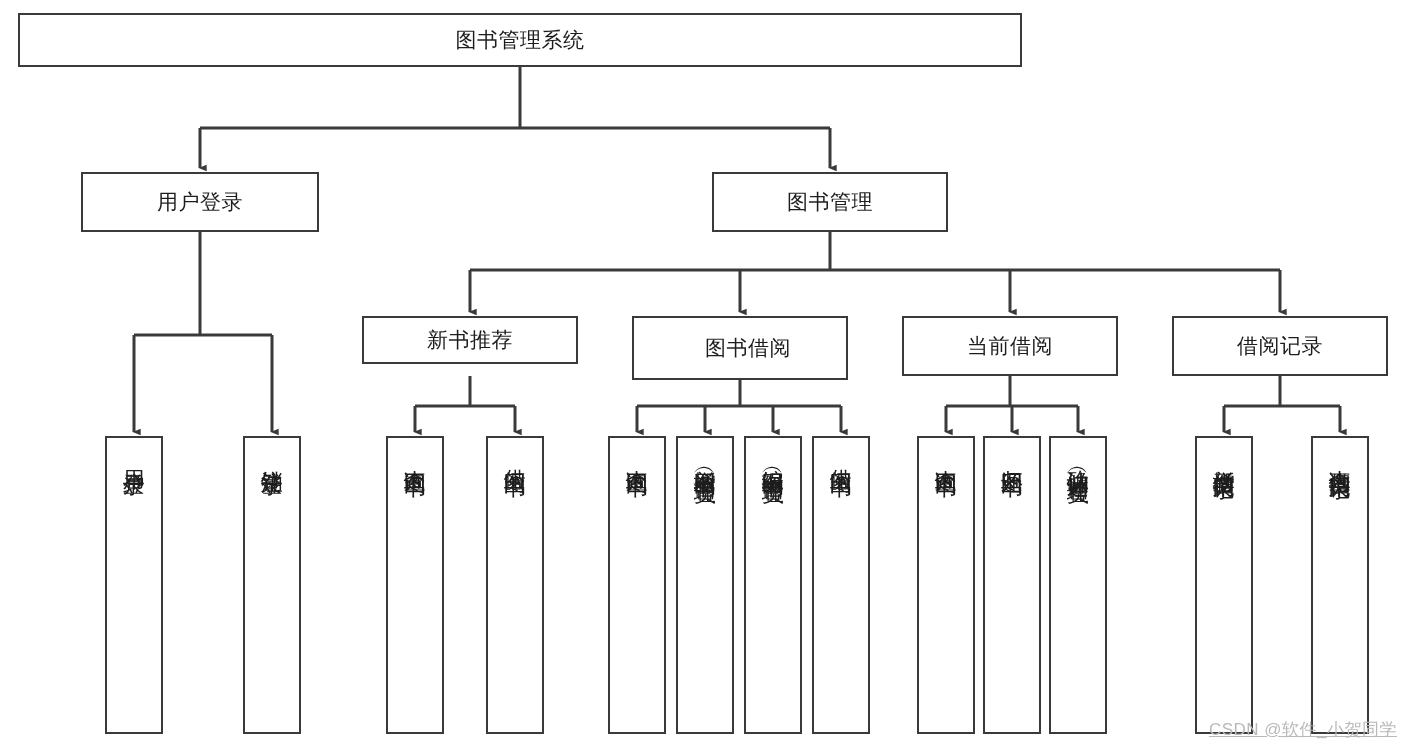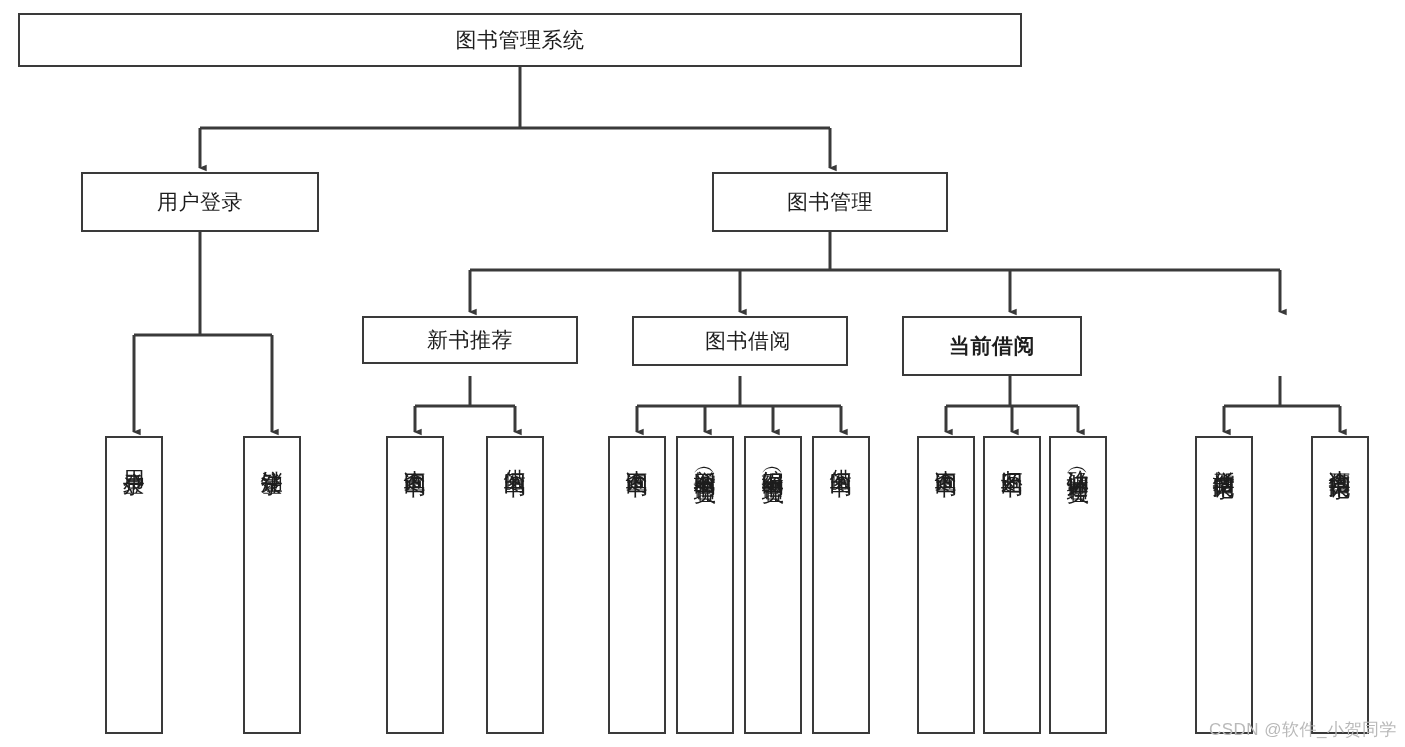--- a/index.html
+++ b/index.html
@@ -70,20 +70,21 @@
   
   #watermark {
     position: absolute;
     right: 8px;
     bottom: 6px;
     font-size: 17px;
     color: #b9b9b9;
     letter-spacing: 0.5px;
     white-space: nowrap;
     user-select: none;
+    text-decoration: underline;
   }
 </style>
 </head>
 <body>
 
 <div id="canvas">
 
   <svg id="wires" viewBox="0 0 1405 747" width="1405" height="747" xmlns="http://www.w3.org/2000/svg">
     <defs>
       <marker id="arrow" viewBox="0 0 12 12" refX="6" refY="10" markerWidth="8" markerHeight="10" orient="auto-start-reverse" markerUnits="userSpaceOnUse">
@@ -141,25 +142,28 @@
   <div class="node h" style="left:81px; top:172px; width:238px; height:60px;">
     <span class="label">用户登录</span>
   </div>
   <div class="node h" style="left:712px; top:172px; width:236px; height:60px;font-family:Liberation Serif, serif;">
     <span class="label">图书管理</span>
   </div>
 
   <div class="node h" style="left:362px; top:316px; width:216px; height:48px;">
     <span class="label">新书推荐</span>
   </div>
-  <div class="node h" style="left:632px; top:316px; width:216px; height:50px;padding-left:16px;">
+  <div class="node h" style="left:632px; top:316px; width:216px; height:64px;padding-left:16px;">
     <span class="label">图书借阅</span>
   </div>
-  <div class="node h" style="left:902px; top:316px; width:180px; height:60px;font-weight:bold;">
+  <div class="node h" style="left:902px; top:316px; width:216px; height:60px;">
     <span class="label">当前借阅</span>
+  </div>
+  <div class="node h" style="left:1172px; top:316px; width:216px; height:60px;">
+    <span class="label">借阅记录</span>
   </div>
 
   <div class="node v" style="left:105px; top:436px; width:58px; height:298px;">
     <span class="label">用户登录</span>
   </div>
   <div class="node v" style="left:243px; top:436px; width:58px; height:298px;">
     <span class="label">注销登录</span>
   </div>
   <div class="node v" style="left:386px; top:436px; width:58px; height:298px;">
     <span class="label">查询图书</span>

